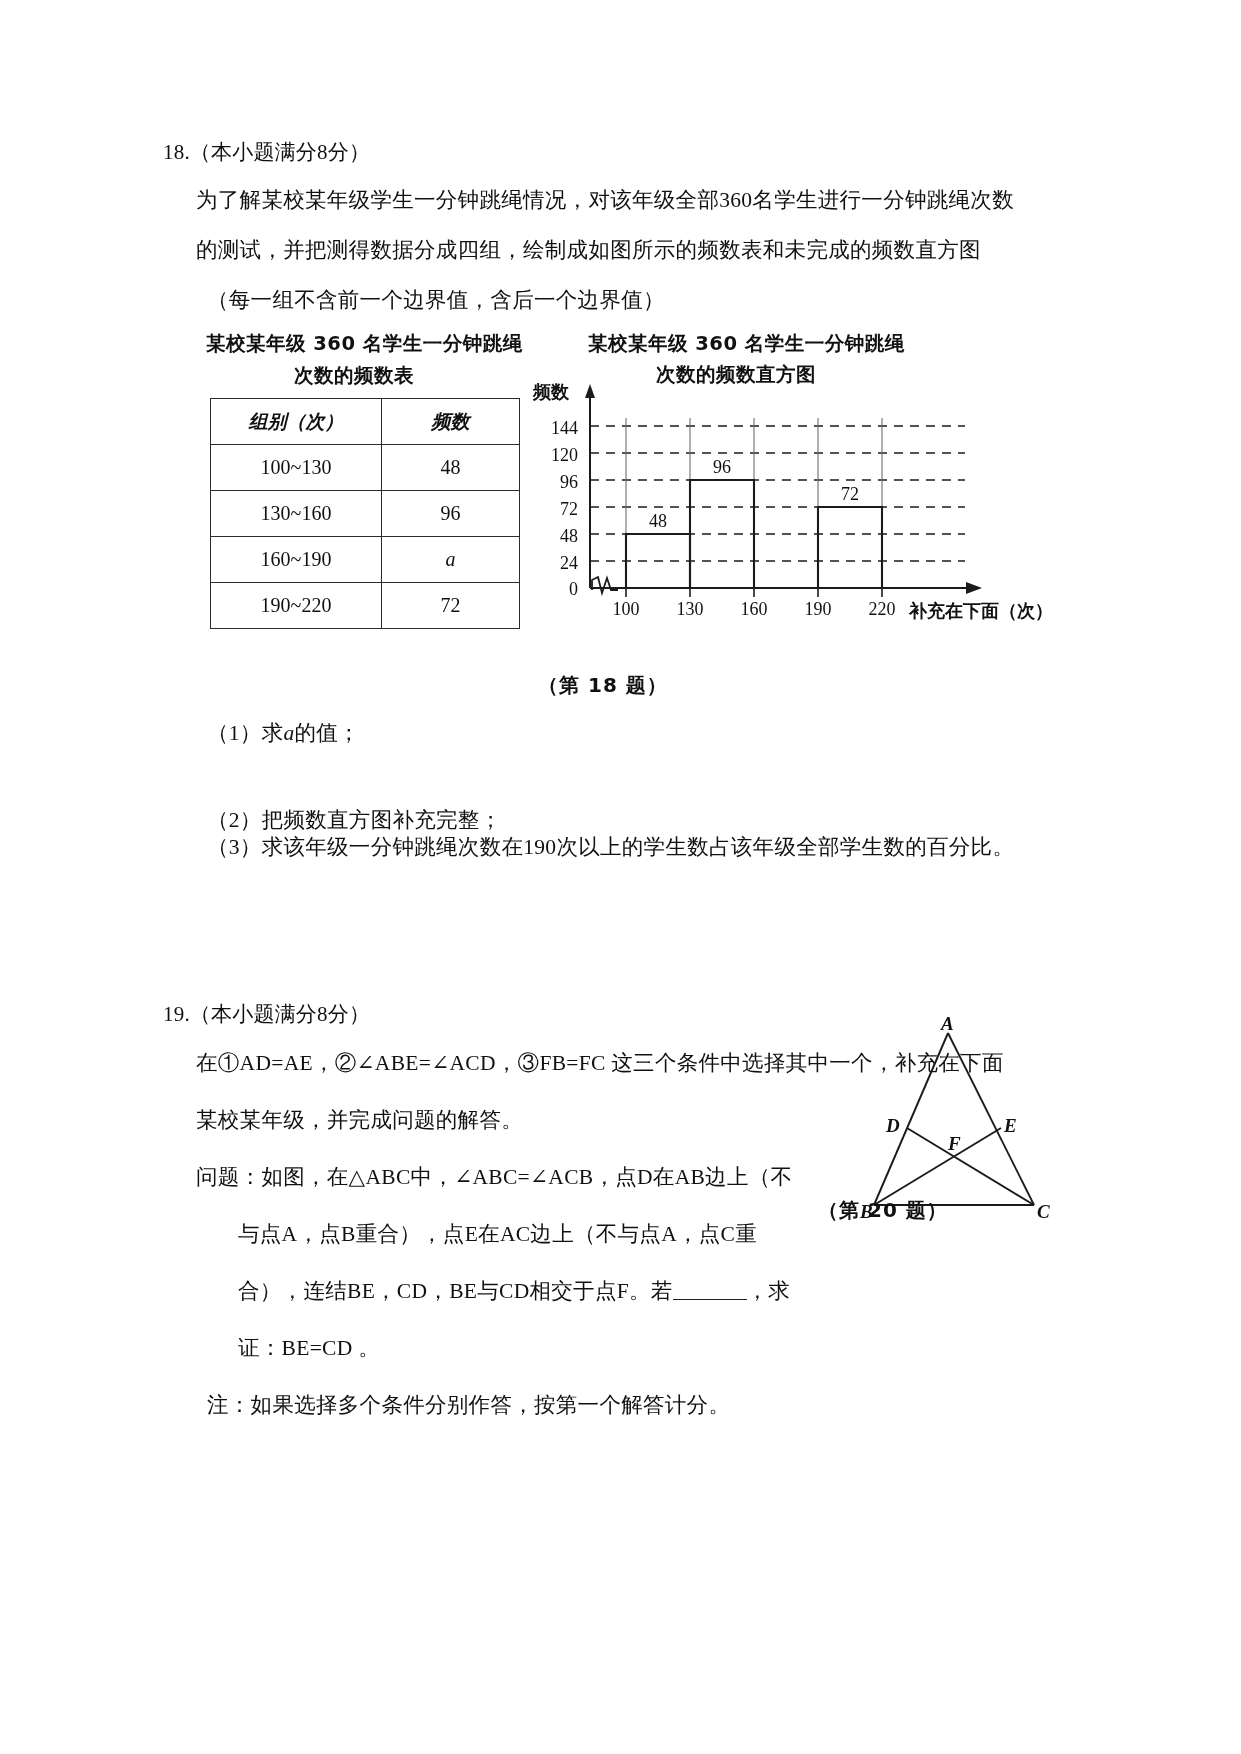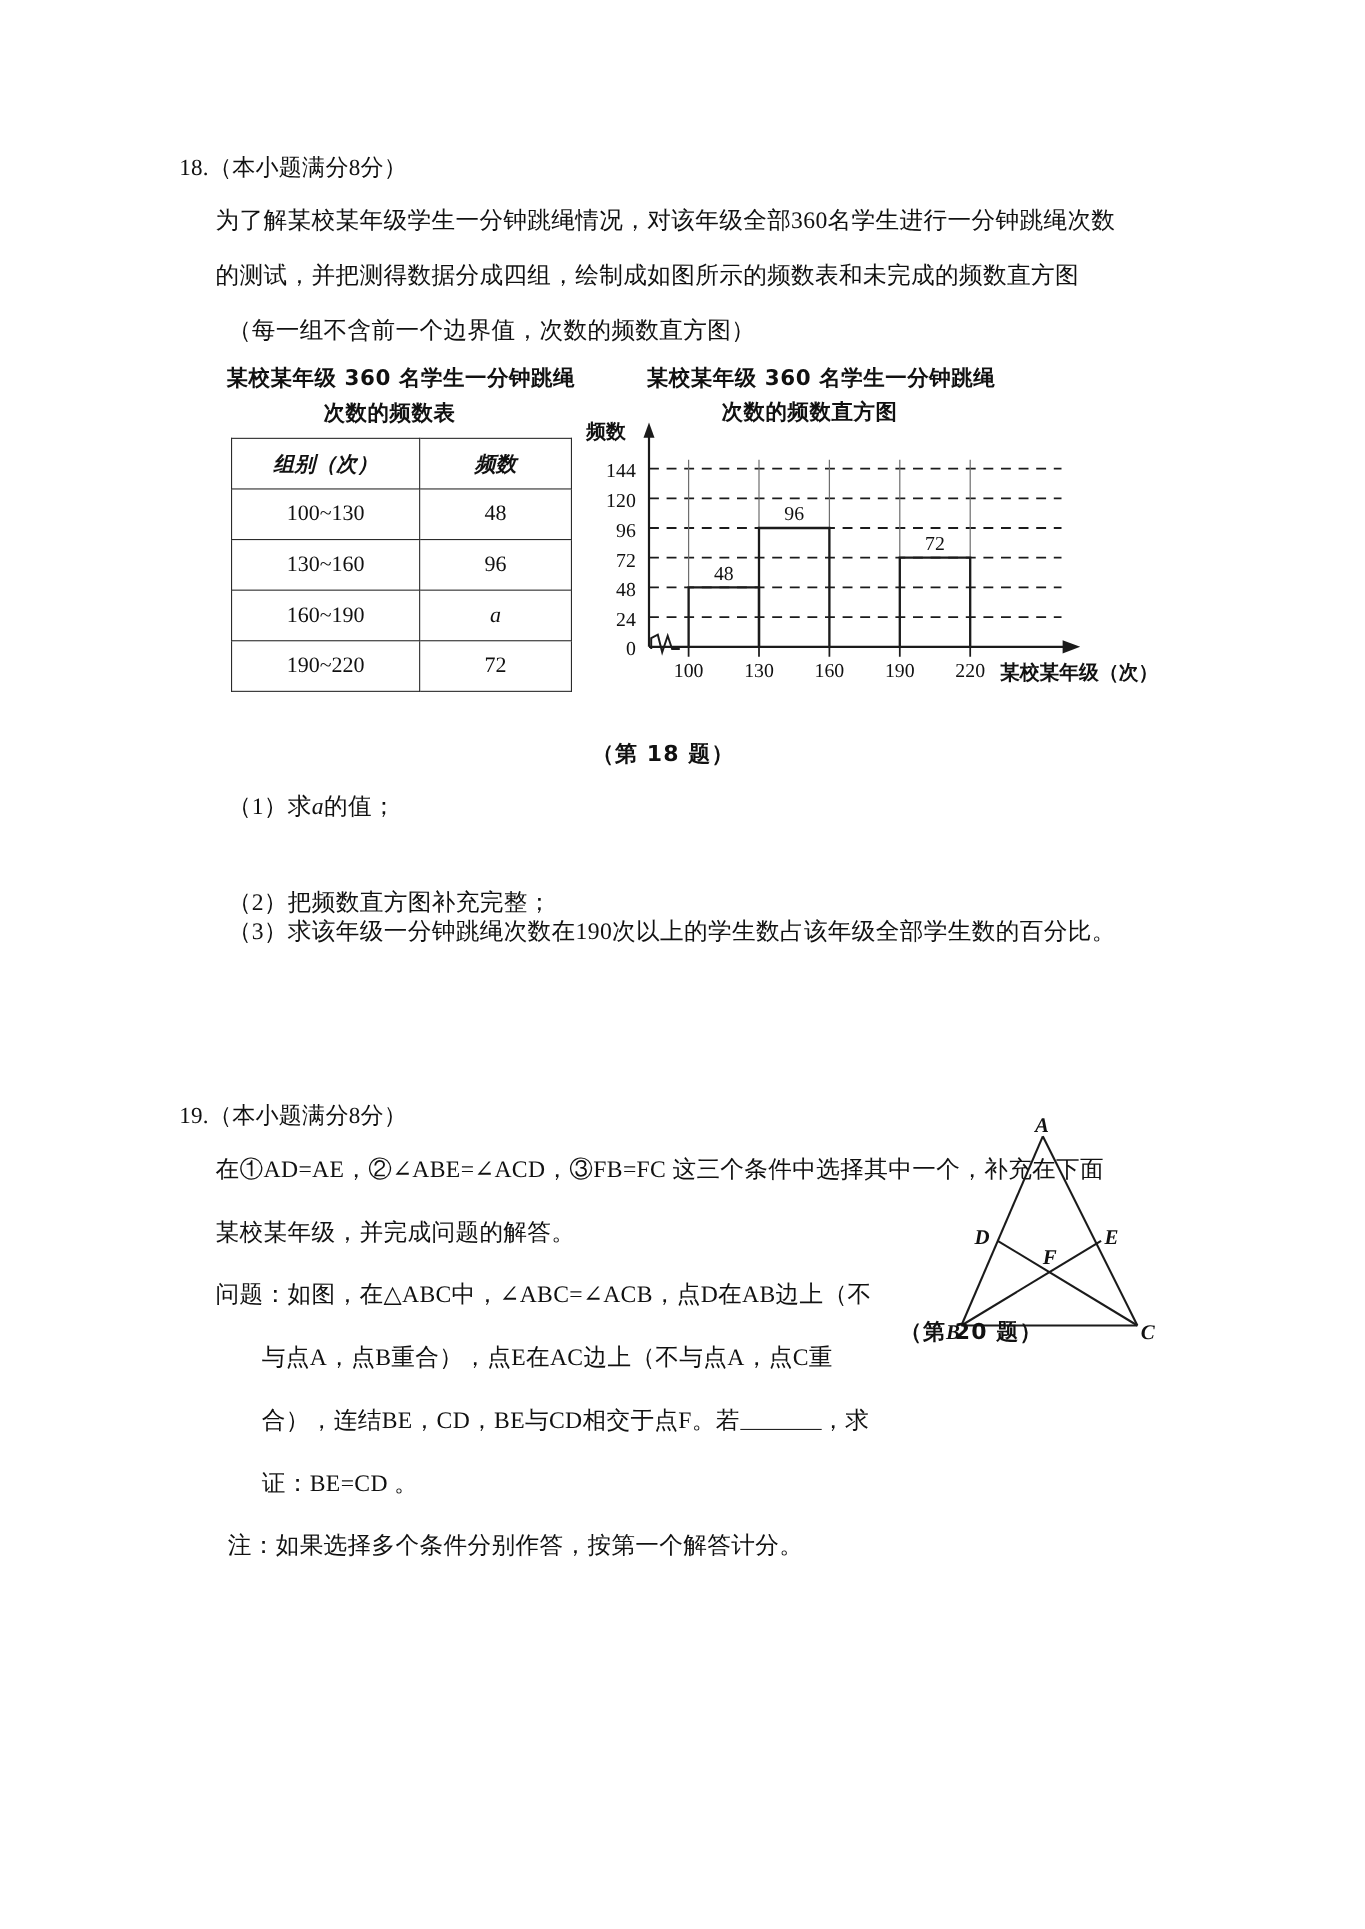--- a/index.html
+++ b/index.html
@@ -145,21 +145,21 @@
 </style>
 </head>
 <body>
 
 <div class="page">
 
   <div class="qnum" style="left:163px; top:138px;">18.（本小题满分8分）</div>
 
   <div class="body-line" style="left:196px; top:190px;">为了解某校某年级学生一分钟跳绳情况，对该年级全部360名学生进行一分钟跳绳次数</div>
   <div class="body-line" style="left:196px; top:240px;">的测试，并把测得数据分成四组，绘制成如图所示的频数表和未完成的频数直方图</div>
-  <div class="body-line" style="left:207px; top:290px;">（每一组不含前一个边界值，次数的频数直方图）</div>
+  <div class="body-line" style="left:207px; top:290px;">（每一组不含前一个边界值，含后一个边界值）</div>
 
   <div class="tbl-caption" style="left:206px; top:330px;">某校某年级 360 名学生一分钟跳绳</div>
   <div class="tbl-caption" style="left:294px; top:362px;">次数的频数表</div>
 
   <table class="freq-table" style="left:210px; top:398px;">
     <tbody>
       <tr>
         <td class="col-a hdr">组别（次）</td>
         <td class="col-b hdr">频数</td>
       </tr>
@@ -233,21 +233,21 @@
     <div class="ytick" style="left:8px; top:148px;">48</div>
     <div class="ytick" style="left:8px; top:175px;">24</div>
     <div class="ytick" style="left:8px; top:201px;">0</div>
 
     <div class="xtick" style="left:73px; top:221px;">100</div>
     <div class="xtick" style="left:137px; top:221px;">130</div>
     <div class="xtick" style="left:201px; top:221px;">160</div>
     <div class="xtick" style="left:265px; top:221px;">190</div>
     <div class="xtick" style="left:329px; top:221px;">220</div>
 
-    <div class="axis-name" style="left:379px; top:221px;">某校某年级（次）</div>
+    <div class="axis-name" style="left:379px; top:221px;">补充在下面（次）</div>
 
     <div class="barlabel" style="left:103px; top:133px;">48</div>
     <div class="barlabel" style="left:167px; top:79px;">96</div>
     <div class="barlabel" style="left:295px; top:106px;">72</div>
   </div>
 
   <div class="figcap" style="left:538px; top:672px;">（第 18 题）</div>
 
   <div class="sub-line" style="left:207px; top:718px;">（1）求<span class="ital">a</span>的值；</div>
   <div class="sub-line" style="left:207px; top:775px;margin-top:30px;">（2）把频数直方图补充完整；</div>

